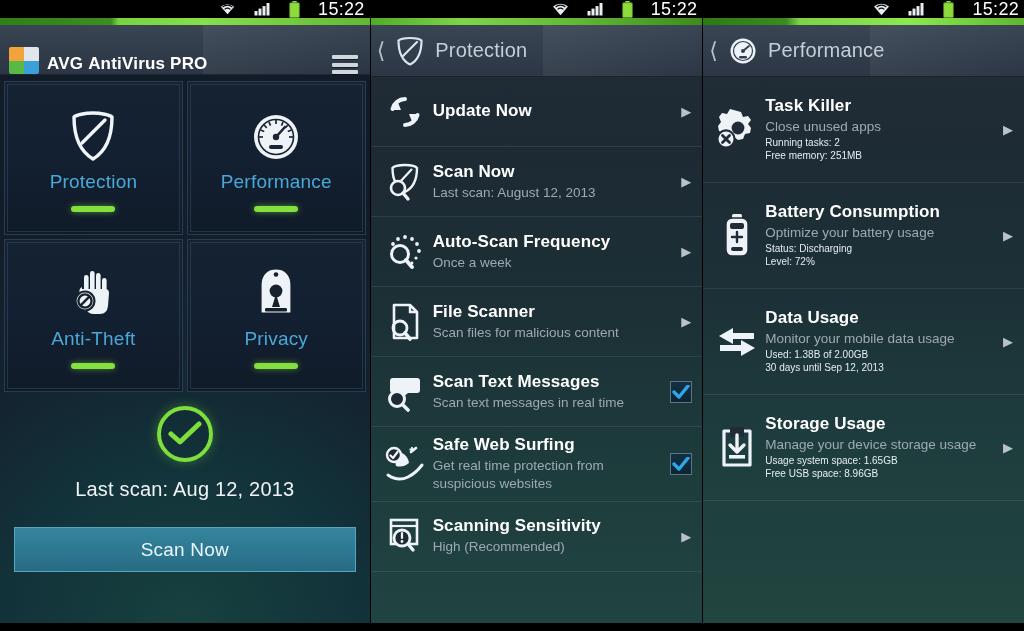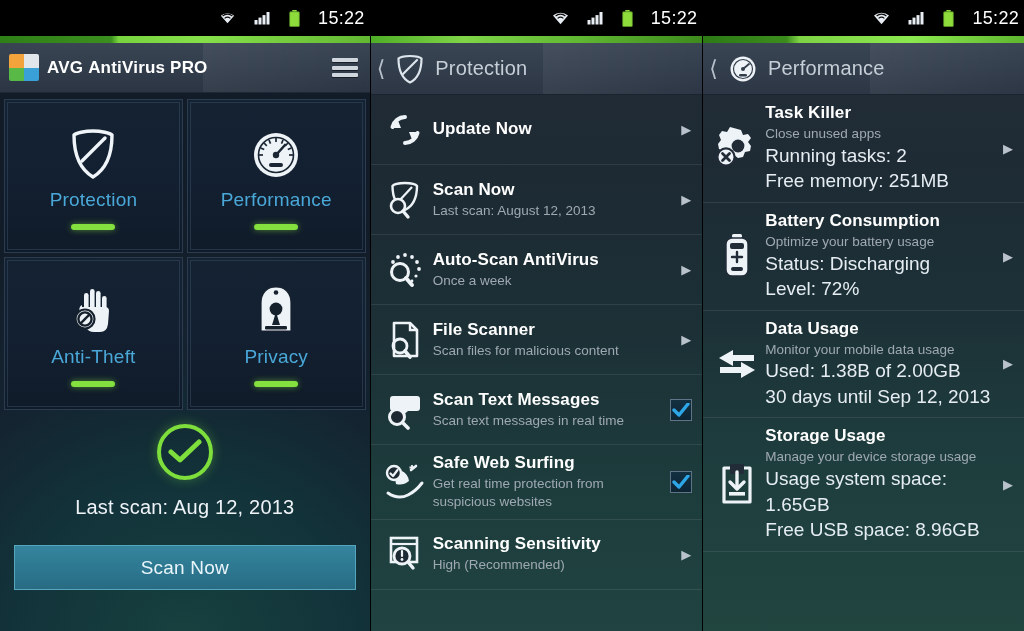--- a/index.html
+++ b/index.html
@@ -12,21 +12,21 @@
   .screen { position: relative; width: 1024px; height: 631px; display: flex; background:#000; }
 
   
   .panel { position: relative; height: 631px; overflow: hidden; }
   #panel-home { width: 370px; }
   #panel-protection { width: 332px; margin-left: 1px; }
   #panel-performance { width: 321px; margin-left: 1px; }
 
   
   .statusbar {
-    height: 36px; background: #000; display: flex; align-items: center;
+    height: 18px; background: #000; display: flex; align-items: center;
     justify-content: flex-end; padding-right: 5px; gap: 18px;
     position: relative; z-index: 6;
   }
   .sb-clock { color:#fff; font-size: 18px; letter-spacing:.3px; font-weight:400; line-height:1;}
   .ic-wifi { width:17px; height:14px; position:relative; }
   .ic-wifi svg, .ic-sig svg, .ic-bat svg { display:block; }
   .ic-sig { width:17px; height:14px; }
   .ic-bat { width:11px; height:17px; }
 
   
@@ -43,21 +43,21 @@
   }
 
   
   #panel-home .body {
     height: 598px;
     background:
       radial-gradient(130% 75% at 50% 100%, #17413f 0%, #12333a 35%, #14222f 65%, #121c28 100%);
     display:flex; flex-direction:column;
   }
   .appbar {
-    height: 50px; display:flex; align-items:center; padding: 0 12px 0 9px;
+    height: 50px; display:flex; align-items:flex-end; padding: 0 12px 0 9px;
     background: linear-gradient(180deg,#3a4554 0%, #333e4d 45%, #2b3543 100%);
     border-bottom: 1px solid #1e2733;
     position: relative;
   }
   .appbar::after{
     content:""; position:absolute; left:55%; top:0; bottom:0; right:0;
     background: linear-gradient(100deg, rgba(255,255,255,.05), rgba(255,255,255,0));
     pointer-events:none;
   }
   .avg-logo { width: 30px; height:27px; display:flex; flex-wrap:wrap; margin-right:8px;
@@ -125,21 +125,21 @@
   .rows { flex:1; display:flex; flex-direction:column; }
   .row {
     display:flex; align-items:center; padding: 0 6px 0 8px;
     border-bottom: 1px solid rgba(255,255,255,.085);
     position:relative;
   }
   .row .r-ico { width:52px; min-width:52px; display:flex; align-items:center; justify-content:center; }
   .row .r-text { flex:1; padding: 7px 2px 8px 2px; }
   .r-title { color:#ffffff; font-size:17px; font-weight:bold; letter-spacing:.1px; line-height:1.24;}
   .r-sub { color:#9fa9b1; font-size:13.5px; line-height:1.32; margin-top:2px;}
-  .r-val { color:#e6edf2; font-size:19px; line-height:1.34; }
+  .r-val { color:#e6edf2; font-size:10px; line-height:1.34; }
   .r-chevron { width:20px; min-width:20px; color:#b9c2cb; font-size:13px; text-align:center; }
   .r-check {
     width:22px; height:22px; min-width:22px; margin-right:4px;
     background: linear-gradient(180deg,#123041,#0e2433);
     border:1px solid #5f7486; display:flex; align-items:center; justify-content:center;
   }
   .r-check svg { display:block; }
   .row.tall { min-height: 70px; }
 
   svg { shape-rendering: geometricPrecision; }
@@ -367,21 +367,21 @@
                 <circle cx="13" cy="7" r="1.9"></circle>
                   <circle cx="8" cy="12" r="1.9"></circle>
                 <circle cx="31" cy="26" r="1.6"></circle>
                   <circle cx="27" cy="31" r="1.4"></circle>
               </g>
               <circle cx="15" cy="22" r="8.5" fill="none" stroke="#eef3f7" stroke-width="3"></circle>
               <path d="M21 28 L27 35" stroke="#eef3f7" stroke-width="4" stroke-linecap="round"></path>
             </svg>
           </span>
           <span class="r-text">
-            <span class="r-title" style="display:block">Auto-Scan AntiVirus</span>
+            <span class="r-title" style="display:block">Auto-Scan Frequency</span>
             <span class="r-sub" style="display:block">Once a week</span>
           </span>
           <span class="r-chevron">▶</span>
         </div>
 
         <div class="row tall">
           <span class="r-ico">
             <svg width="40" height="42" viewBox="0 0 40 42">
               <path d="M9 4 h16 l7 7 v26 h-23 z" fill="none" stroke="#eef3f7" stroke-width="2.6" stroke-linejoin="round"></path>
               <path d="M25 4 v7 h7" fill="none" stroke="#eef3f7" stroke-width="2.4"></path>

